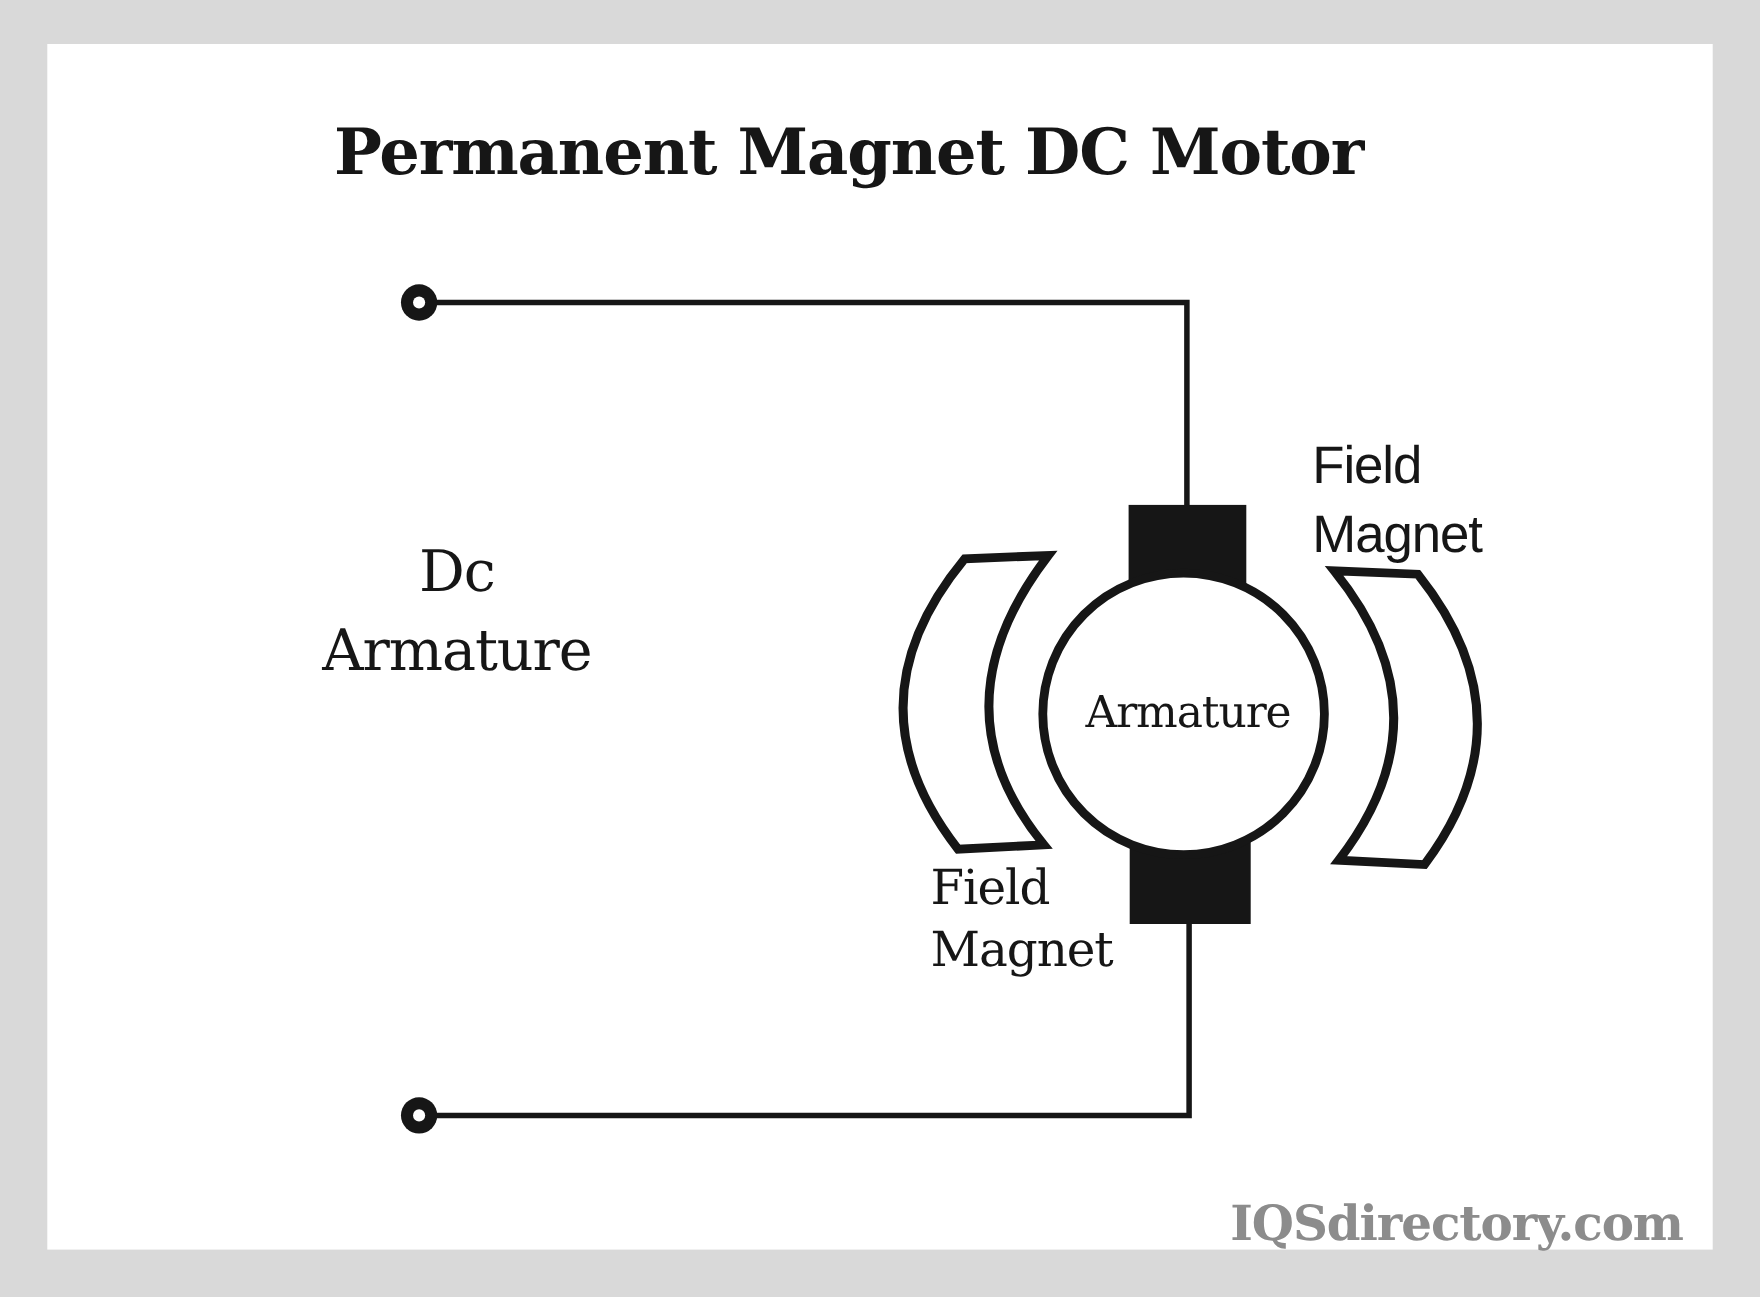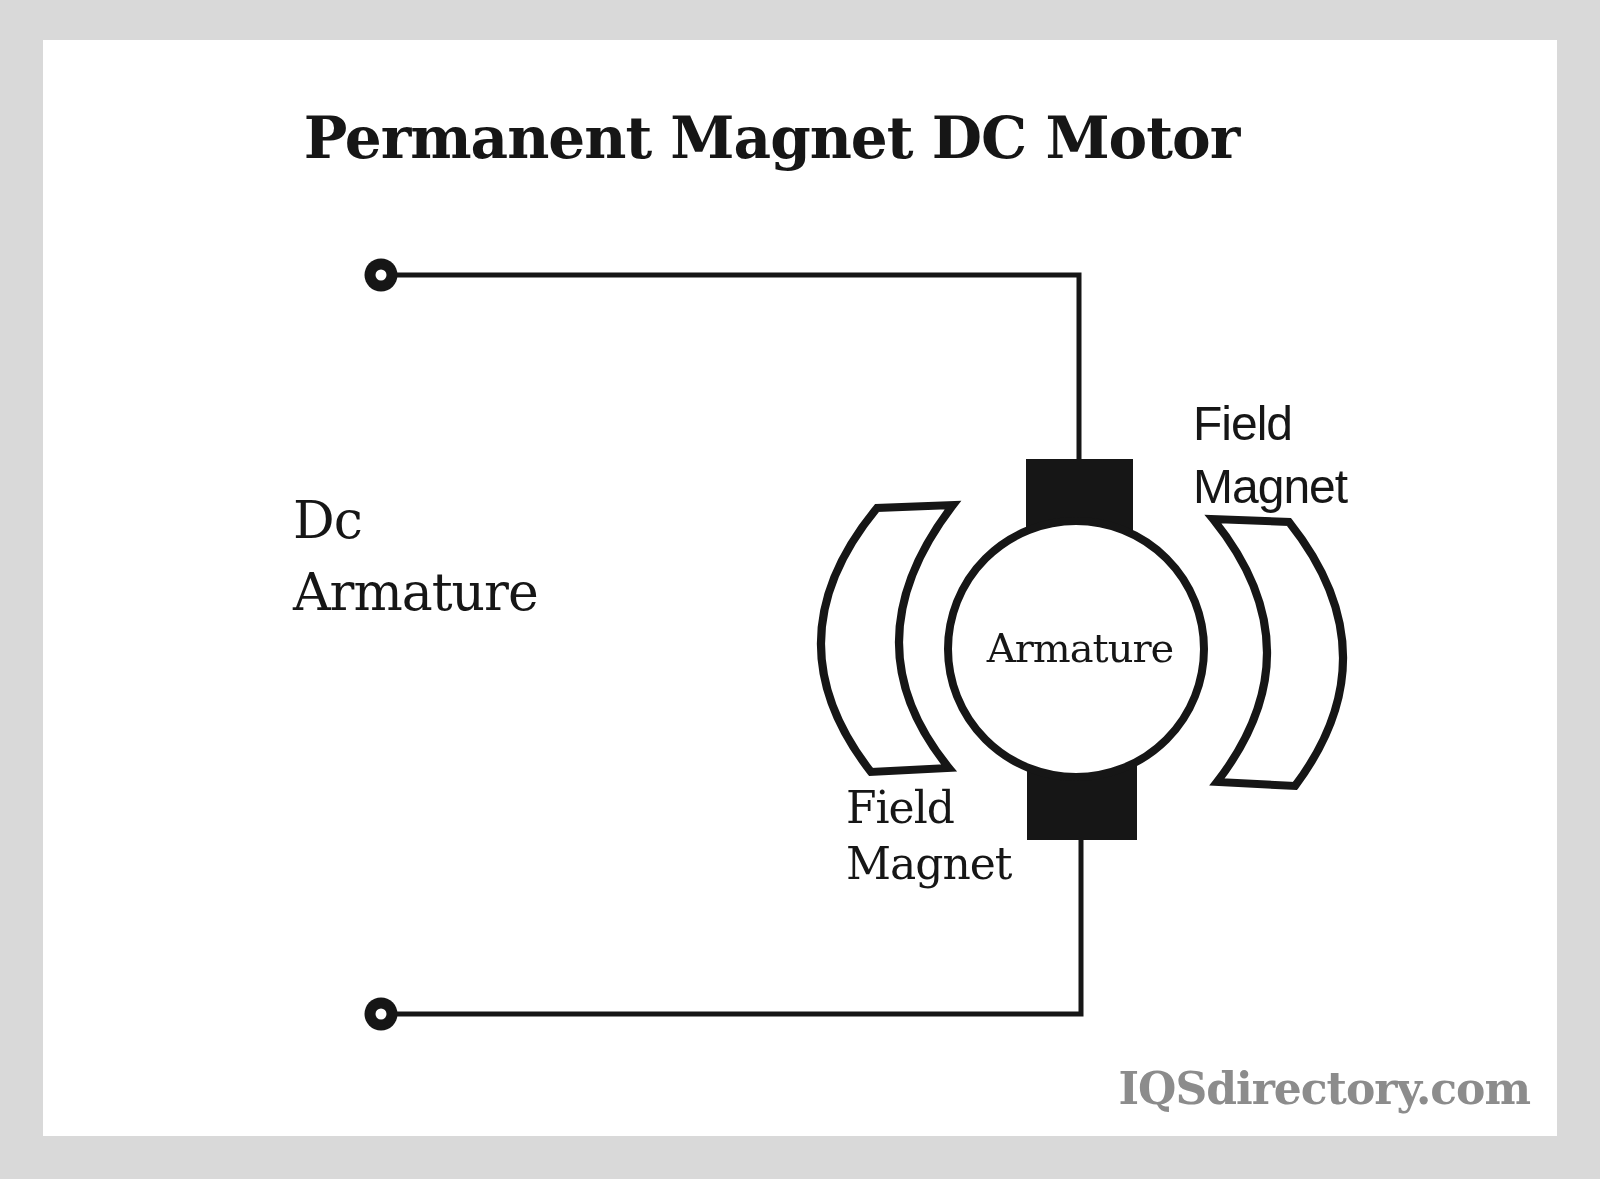--- a/index.html
+++ b/index.html
@@ -39,42 +39,42 @@
     left: 43px; top: 104px; width: 1457px;
     text-align: center;
     font-size: 58px; font-weight: 700;
     letter-spacing: -1px;
   }
   .supply-label {
     left: 293px; top: 484px;
     font-size: 52px; line-height: 72px;
     letter-spacing: -1px;
   }
-  .supply-label span { display: block; }
+  .supply-label span { display: block; text-align: center; }
   .armature-label {
     left: 955px; top: 627px; width: 250px;
     text-align: center;
     font-size: 40px; line-height: 42px;
     letter-spacing: -1px;
   }
   .field-label-top {
     left: 1193px; top: 392px;
     font-family: "Liberation Sans", sans-serif;
     font-size: 48px; line-height: 63px;
     letter-spacing: -1px;
   }
   .field-label-top span { display: block; }
   .field-label-bottom {
     left: 846px; top: 780px;
     font-size: 44px; line-height: 56px;
     letter-spacing: -1px;
   }
   .field-label-bottom span { display: block; }
   .watermark {
-    right: 70px; top: 1063px;
+    right: 70px; top: 1087px;
     font-size: 44px; font-weight: 700;
     letter-spacing: -1px;
     color: var(--watermark);
   }
 </style>
 </head>
 <body>
 
 <div class="canvas"></div>
 

